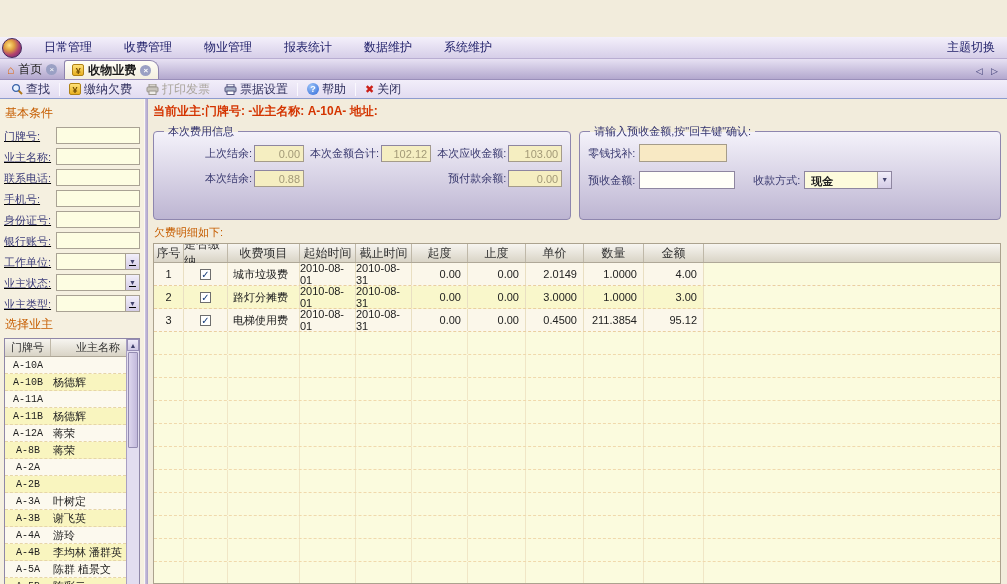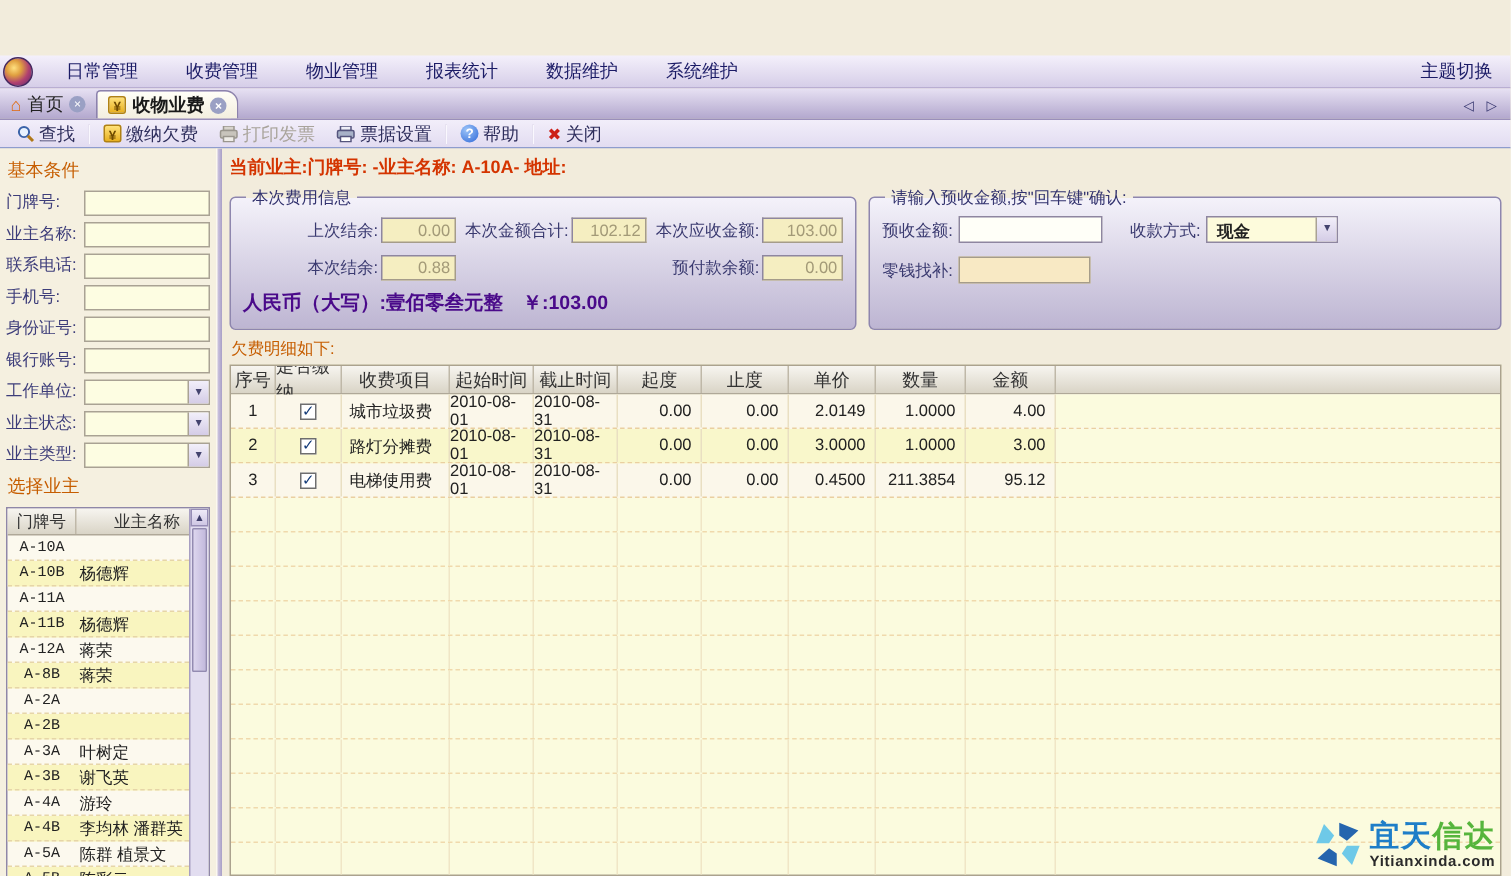--- a/index.html
+++ b/index.html
@@ -40,21 +40,21 @@
                color:#fff; font-size:9px; font-weight:bold; line-height:12px; text-align:center; display:inline-block; }
   .close-x { color:#CC2018; font-weight:bold; font-size:11px; }
   .icon-svg { display:inline-block; vertical-align:middle; }
 
   
   .content { flex:1; display:flex; overflow:hidden; background:#F2ECDC; }
 
   
   .left-panel { width:145px; flex:0 0 145px; background:#F5F0E0; padding:4px 4px 0 4px; border-right:1px solid #FBF8F0; }
   .section-title { color:#C65D00; font-size:12px; margin:2px 0 5px 1px; }
-  .field-row { display:flex; align-items:flex-start; height:17px; margin-bottom:4px; }
+  .field-row { display:flex; align-items:flex-end; height:17px; margin-bottom:4px;text-decoration:underline; }
   .field-label { width:52px; font-size:11px; color:#3D3D7A; flex:0 0 52px; white-space:nowrap; }
   .field-input { flex:1; height:17px; background:#FDFDE2; border:1px solid #A9A294; font-size:11px; padding:0 2px; min-width:0; }
   .combo { flex:1; height:17px; background:#FDFDE2; border:1px solid #A9A294; display:flex; }
   .combo-text { flex:1; font-size:11px; }
   .combo-btn { width:14px; background:linear-gradient(#F2EFFA,#D4CCE6); border-left:1px solid #A9A294;
                font-size:7px; color:#44446E; text-align:center; line-height:15px; }
 
   
   .owner-list { border:1px solid #8F87A8; height:288px; display:flex; flex-direction:column; background:#FCF9EE; }
   .owner-body { flex:1; display:flex; overflow:hidden; }
@@ -355,37 +355,36 @@
             <span class="ro-box" style="width:50px;margin-left:2px;">102.12</span>
             <span class="flabel" style="margin-left:6px;">本次应收金额:</span>
             <span class="ro-box" style="width:54px;margin-left:2px;">103.00</span>
           </div>
           <div class="fee-row">
             <span class="flabel">本次结余:</span>
             <span class="ro-box" style="width:50px;margin-left:2px;">0.88</span>
             <span class="flabel" style="margin-left:auto;">预付款余额:</span>
             <span class="ro-box" style="width:54px;margin-left:2px;">0.00</span>
           </div>
-          <div class="capital">人民币（大写）:壹佰零叁元整　￥:103.00</div>
         </fieldset>
 
         <fieldset class="grp grp-input">
           <legend>请输入预收金额,按"回车键"确认:</legend>
+          <div class="in-row">
+            <span class="flabel">零钱找补:</span>
+            <div class="change-box"></div>
+          </div>
           <div class="in-row">
             <span class="flabel">预收金额:</span>
             <input class="amount-input" type="text" style="">
             <span class="flabel" style="margin-left:18px;">收款方式:</span>
             <div class="pay-combo">
               <span class="combo-text">现金</span>
               <span class="combo-btn">▼</span>
             </div>
-          </div>
-          <div class="in-row">
-            <span class="flabel">零钱找补:</span>
-            <div class="change-box"></div>
           </div>
         </fieldset>
       </div>
 
       <div class="detail-title">欠费明细如下:</div>
 
       <div class="detail-table">
         <div class="dt-header" id="dt-header">
             <div class="hc" style="width: 30px;">序号</div>
             <div class="hc" style="width: 44px;">是否缴纳</div>
@@ -612,27 +611,15 @@
               <div class="ec" style="width: 56px;"></div>
               <div class="ec" style="width: 58px;"></div>
               <div class="ec" style="width: 58px;"></div>
               <div class="ec" style="width: 60px;"></div>
               <div class="ec" style="width: 60px;"></div>
               <div class="ec fill"></div>
             </div>
           </div>
       </div>
 
-      <div class="logo">
-        <svg width="34" height="34" viewBox="0 0 40 40">
-          <path d="M21 3 L36 9 L27 17 L21 13 Z" fill="#2565AE"></path>
-          <path d="M37 21 L31 36 L23 27 L27 21 Z" fill="#6EC9E8"></path>
-          <path d="M19 37 L4 31 L13 23 L19 27 Z" fill="#2565AE"></path>
-          <path d="M3 19 L9 4 L17 13 L13 19 Z" fill="#6EC9E8"></path>
-        </svg>
-        <div class="logo-text">
-          <div class="logo-cn"><span class="c1">宜天</span><span class="c2">信达</span></div>
-          <div class="logo-en">Yitianxinda.com</div>
-        </div>
-      </div>
     </div>
   </div>
 </div>
 
 </body></html>

